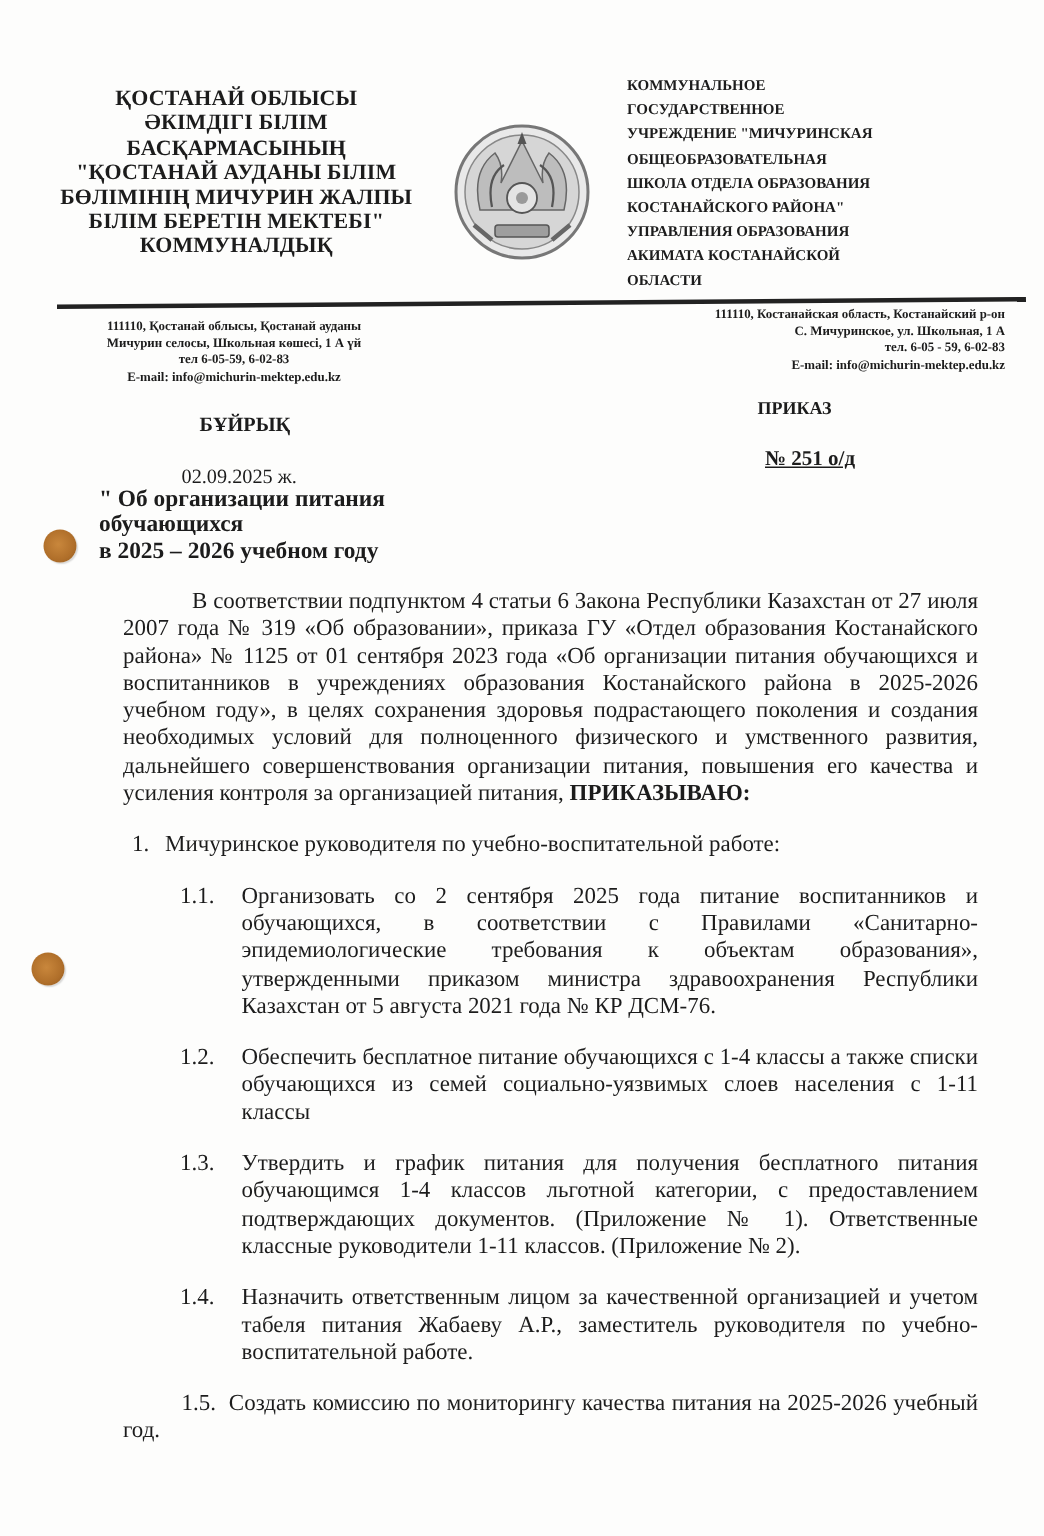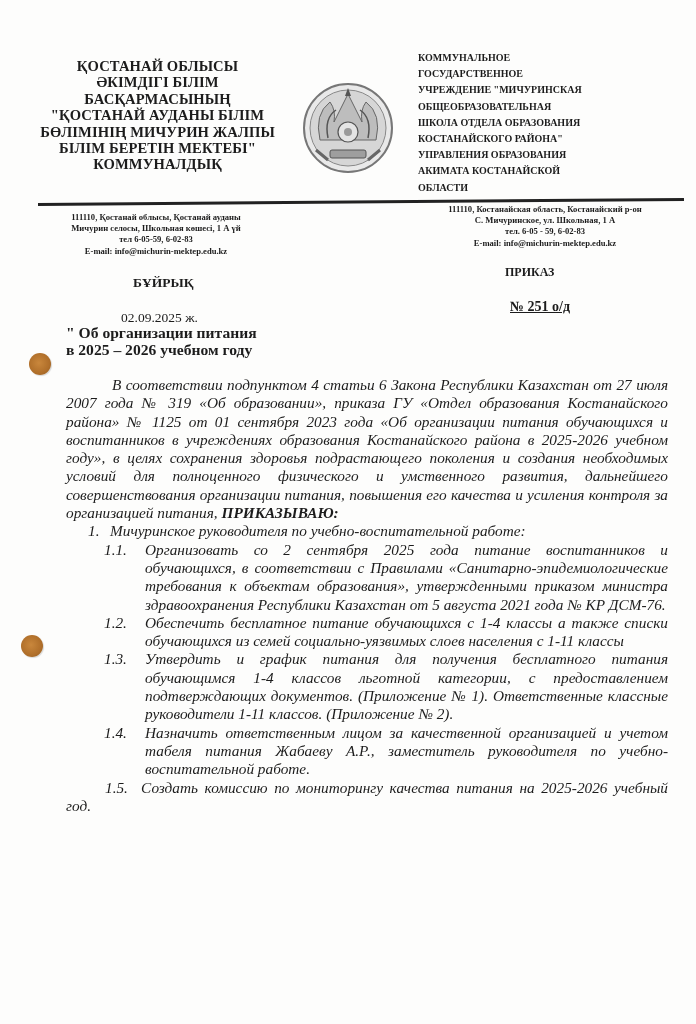--- a/index.html
+++ b/index.html
@@ -27,36 +27,36 @@
   }
   .divider {
     position: absolute; left: 38px; top: 203px; width: 646px; height: 3px;
     background: #222; transform: rotate(-0.45deg); transform-origin: left center;
   }
   .addr-left {
     position: absolute; left: 40px; top: 212px; width: 232px; text-align: center;
     font-size: 8.6px; line-height: 11.2px; font-weight: bold;
   }
   .addr-right {
-    position: absolute; left: 420px; top: 204px; width: 250px; text-align: center;
+    position: absolute; left: 420px; top: 204px; width: 250px; text-align: right;
     font-size: 8.6px; line-height: 11.2px; font-weight: bold;
   }
   .buyryk { position: absolute; left: 133px; top: 275px; font-weight: bold; font-size: 13.5px; }
   .prikaz { position: absolute; left: 505px; top: 265px; font-weight: bold; font-size: 12px; }
   .prikaz-no { position: absolute; left: 498px; top: 299px; font-weight: bold; font-size: 14px; text-decoration: underline; margin-left: 12px; }
   .date { position: absolute; left: 121px; top: 310px; font-size: 13.5px; }
   .subject {
     position: absolute; left: 66px; top: 324px; font-weight: bold;
     font-size: 15.6px; line-height: 17.4px;
   }
   .body {
     position: absolute; left: 66px; top: 376px; width: 602px;
     font-size: 15.3px; line-height: 18.3px; text-align: justify;
   }
-  .body p { margin: 0; font-style: italic; }
+  .body p { margin: 16px; }
   .intro { text-indent: 46px; }
   .intro b { font-weight: bold; }
   .item1 { margin-left: 22px !important; }
   .item1 .num { display: inline-block; width: 22px; }
   .sub { position: relative; padding-left: 79px; }
   .sub .num { position: absolute; left: 38px; }
   .sub-last { text-indent: 39px; }
 </style>
 </head>
 <body>
@@ -118,20 +118,21 @@
     <div>E-mail:  info@michurin-mektep.edu.kz</div>
   </div>
 
   <div class="buyryk">БҰЙРЫҚ</div>
   <div class="prikaz">ПРИКАЗ</div>
   <div class="prikaz-no">№  251 о/д</div>
   <div class="date">02.09.2025 ж.</div>
 
   <div class="subject">
     <div>" Об организации питания</div>
+    <div>обучающихся</div>
     <div>в  2025 – 2026  учебном году</div>
   </div>
 
   <div class="body">
     <p class="intro"><span>В соответствии подпунктом 4 статьи 6 Закона Республики Казахстан от 27 июля 2007 года № 319 «Об образовании»,  приказа  ГУ «Отдел образования  Костанайского района»  № 1125 от 01 сентября 2023 года «Об организации питания обучающихся и воспитанников в учреждениях образования Костанайского района в 2025-2026 учебном году»,  в целях сохранения здоровья подрастающего поколения и создания необходимых условий для полноценного физического и умственного развития, дальнейшего совершенствования организации питания, повышения его качества и усиления контроля за организацией питания, </span><b>ПРИКАЗЫВАЮ:</b></p>
 
     <p class="item1"><span class="num">1.</span><span>Мичуринское руководителя по учебно-воспитательной работе:</span></p>
 
     <p class="sub"><span class="num">1.1.</span><span>Организовать со 2 сентября 2025 года питание воспитанников и обучающихся, в соответствии с Правилами «Санитарно-эпидемиологические требования к объектам образования», утвержденными приказом министра здравоохранения Республики Казахстан от 5 августа 2021 года № КР ДСМ-76.</span></p>
 

